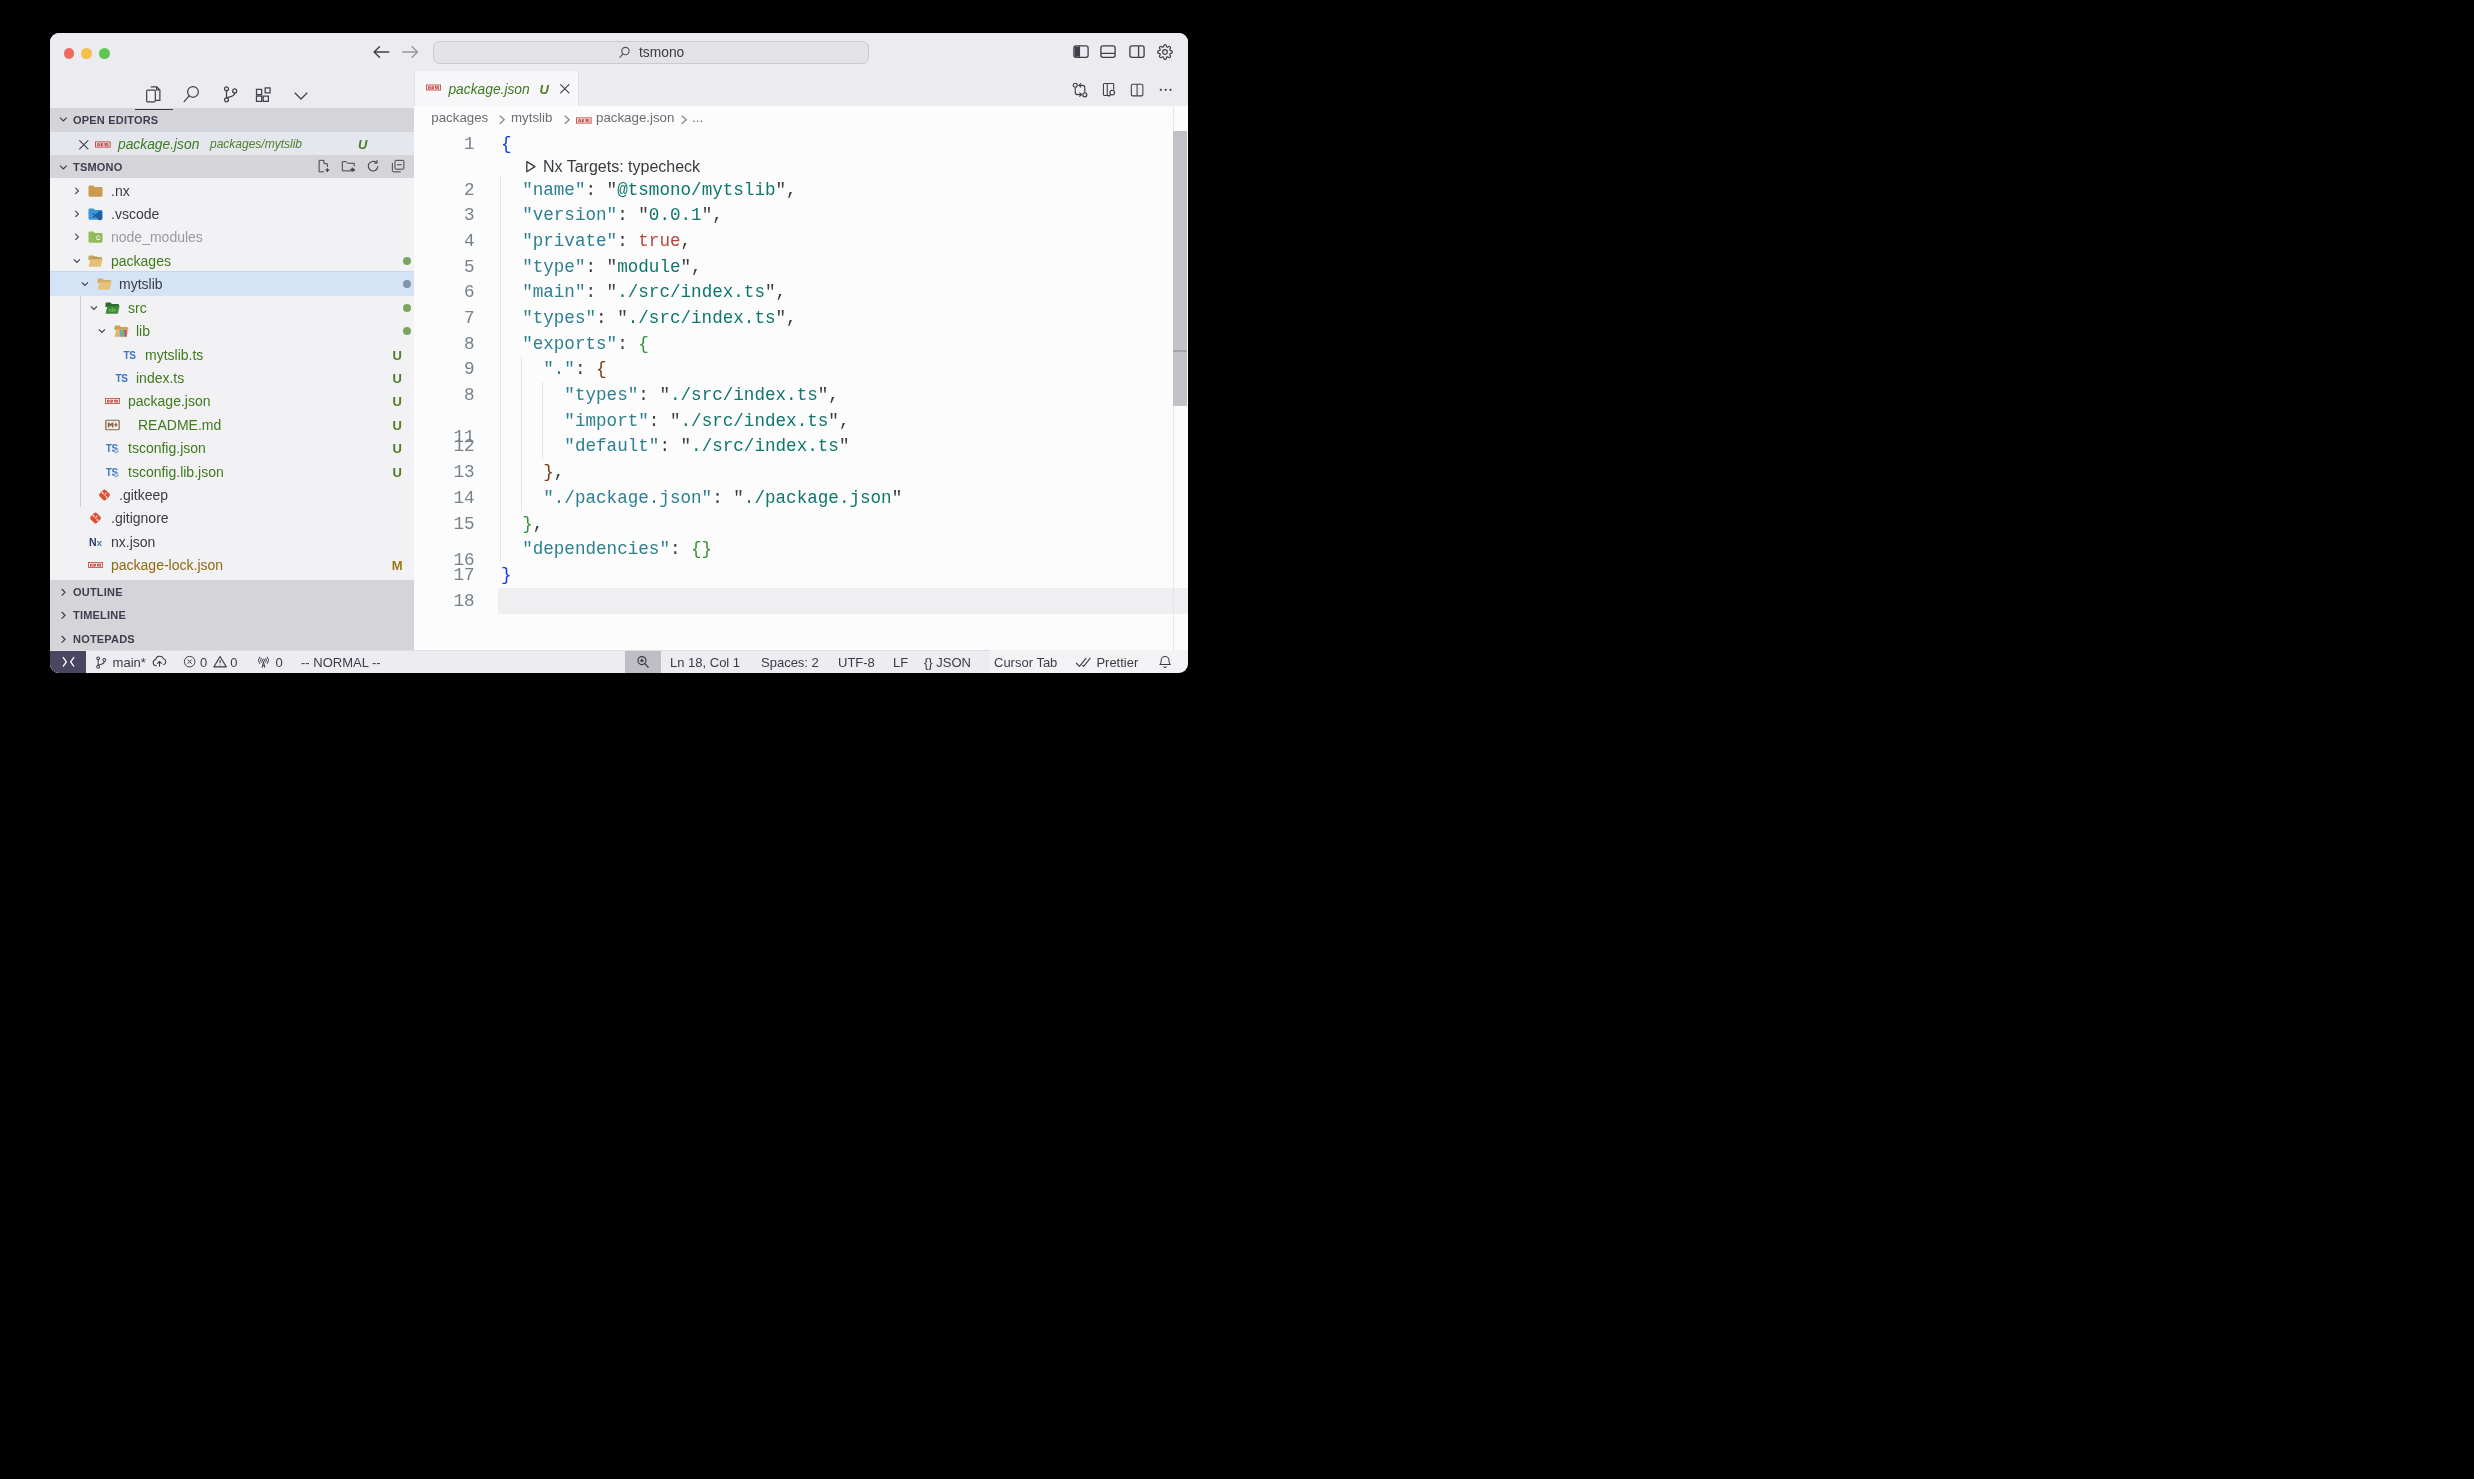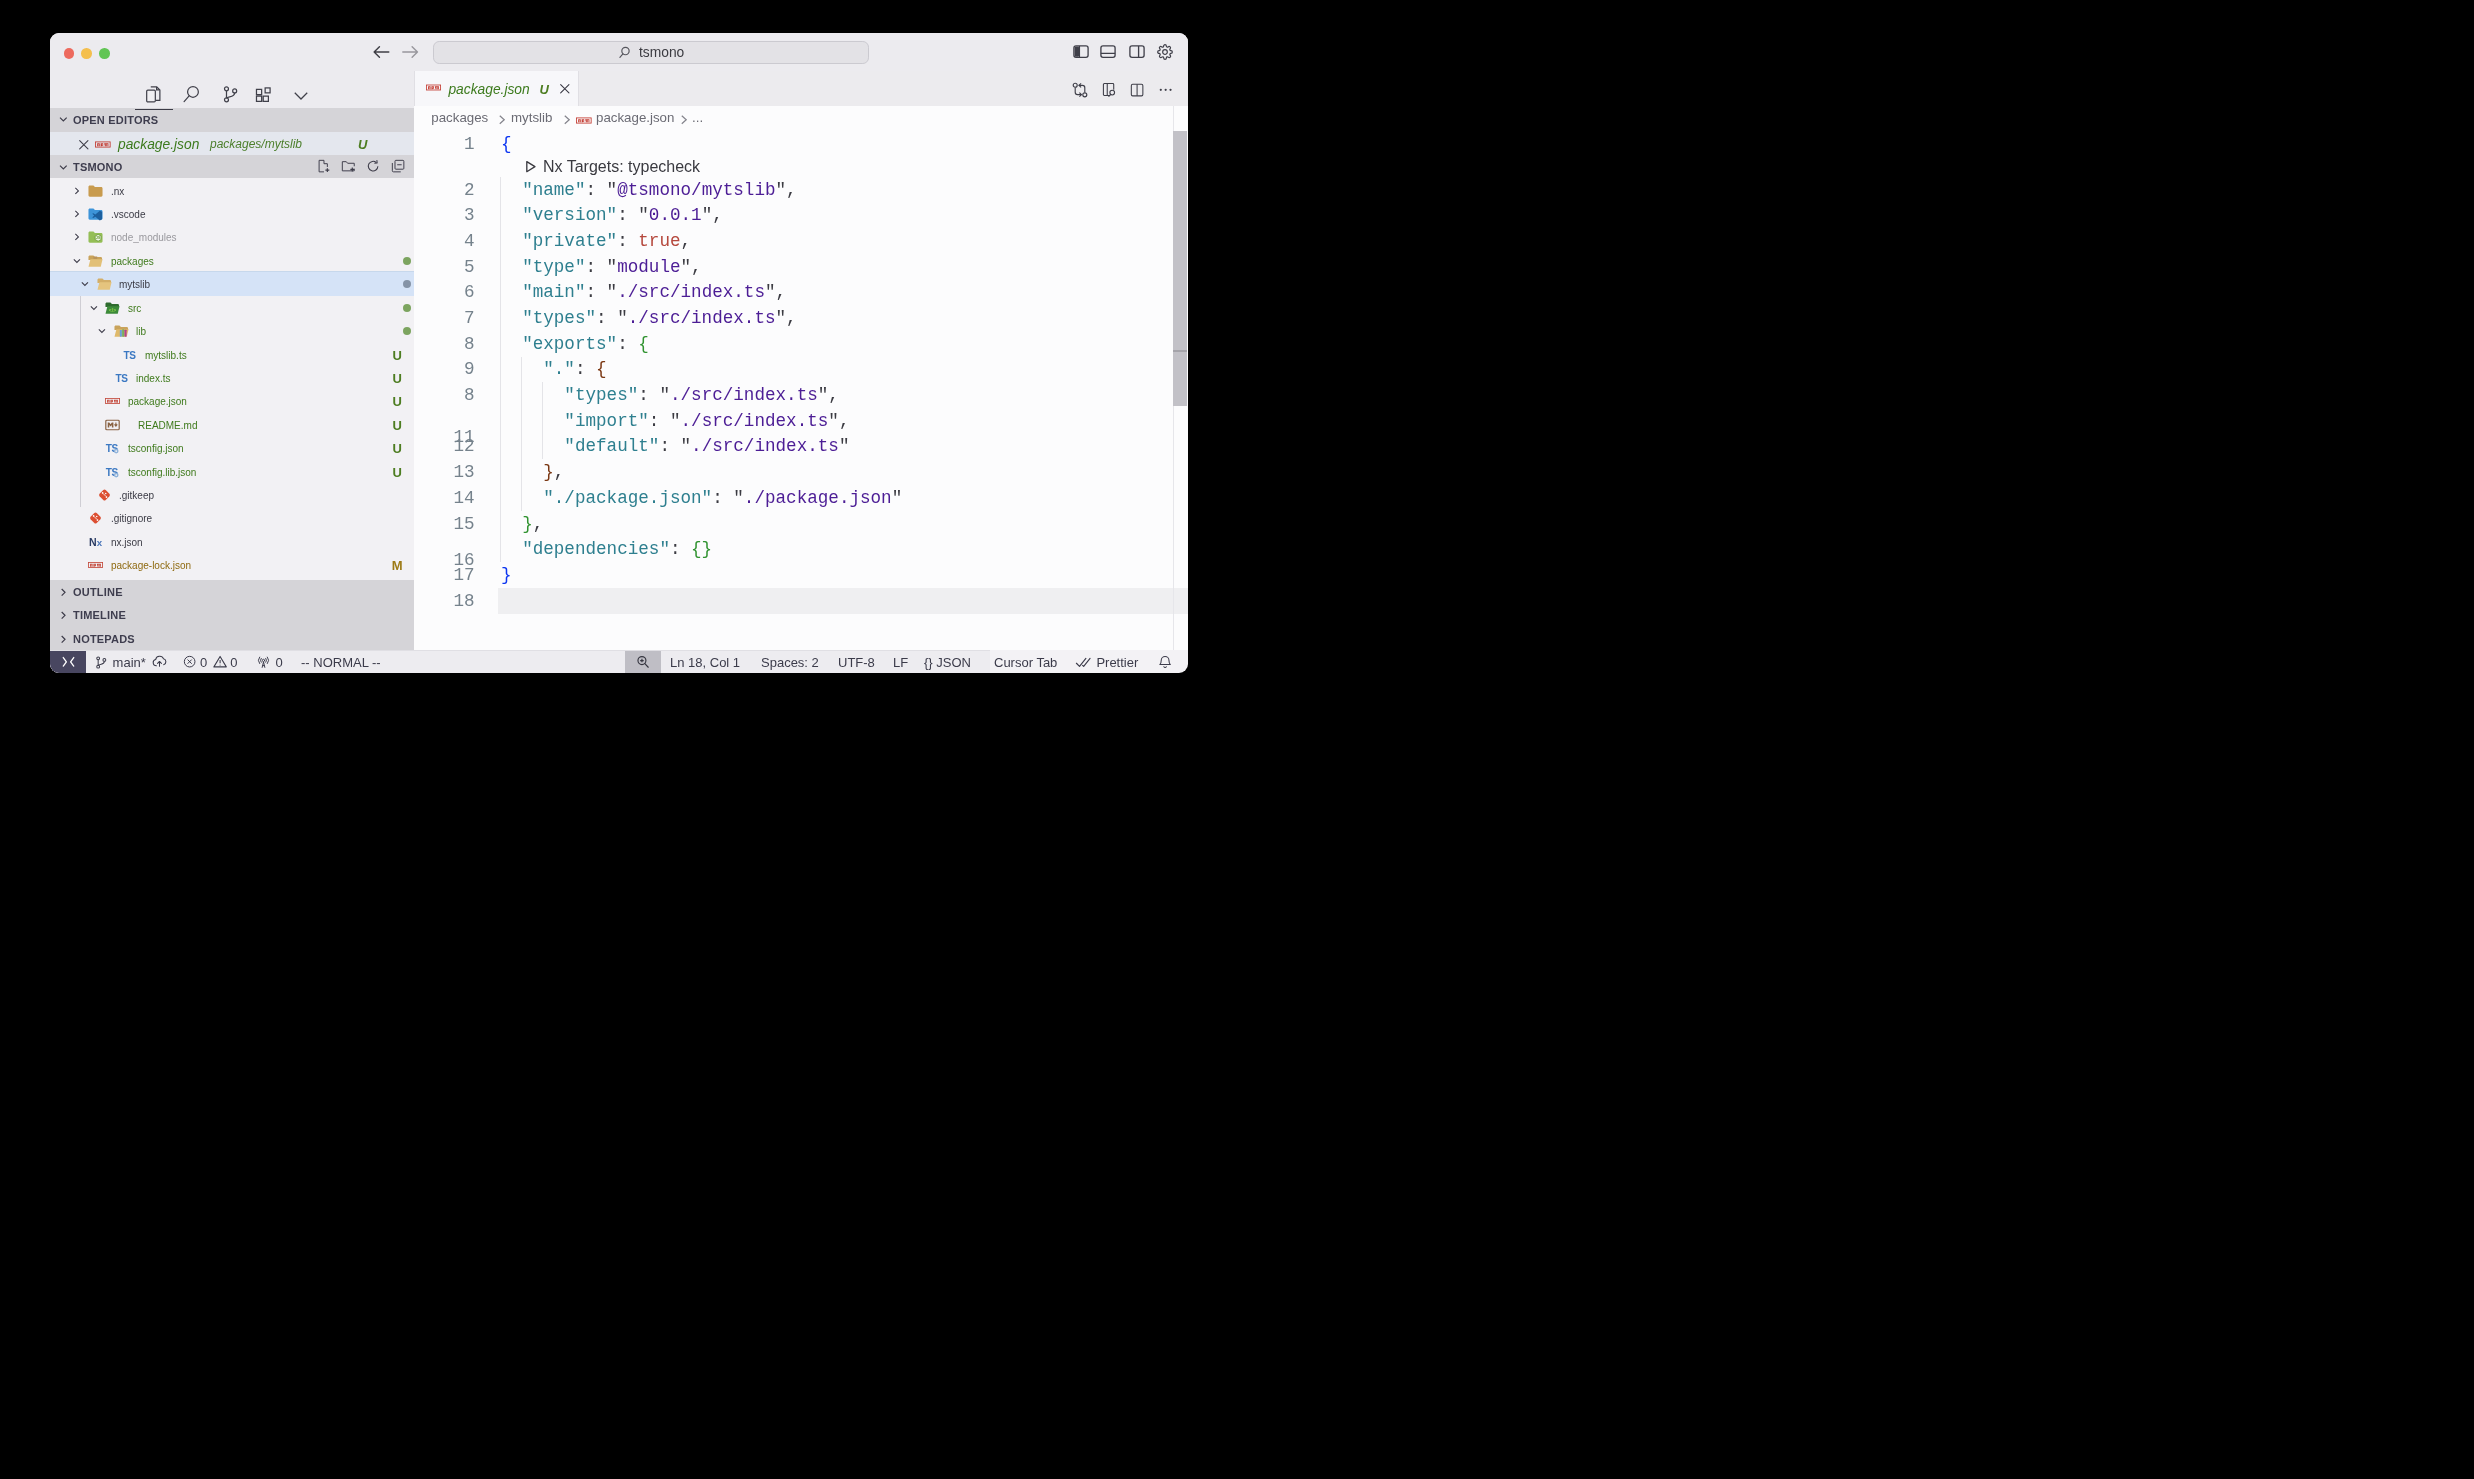--- a/index.html
+++ b/index.html
@@ -15,40 +15,40 @@
     background:#e3e2e6; border:0.9px solid #cbcad0; border-radius:6.2px;
     display:flex; align-items:center; justify-content:center; gap:8px;
     color:#3b3b41; font-size:13.8px; }
   
   #sidebar { position:absolute; left:0; top:38px; width:364px; height:580px; }
   .sechead { position:absolute; left:0; width:364px; background:#d5d4d8; color:#3e3d4e;
     font-size:11px; font-weight:bold; letter-spacing:0.2px; }
   .sechead span.lbl { position:absolute; left:23px; top:50%; transform:translateY(-50%); }
   .chev { position:absolute; }
   .row { position:absolute; left:0; width:364px; height:23.5px; }
-  .rlbl { position:absolute; top:50%; transform:translateY(-50%); font-size:10px; color:#3b3b45; white-space:nowrap; }
+  .rlbl { position:absolute; top:50%; transform:translateY(-50%); font-size:14px; color:#3b3b45; white-space:nowrap; }
   .green { color:#3f7a1c; }
   .gray  { color:#9a999e; }
   .gold  { color:#8f6a10; }
   .ubadge { position:absolute; top:50%; transform:translateY(-50%); left:341px; width:12.4px; text-align:center;
     font-size:13px; font-weight:bold; color:#4d7d21; }
   .dot { position:absolute; top:50%; transform:translateY(-50%); left:353px; width:8px; height:8px; border-radius:50%; }
   .ficon { position:absolute; top:50%; transform:translateY(-50%); width:15px; height:15px; }
   
   #tabbar { position:absolute; left:364px; top:38px; width:774px; height:36px; background:#ecebee; }
   #tab { position:absolute; left:0.4px; top:0; width:165px; height:36px; background:#f7f7fa;
     border-left:0.9px solid #e0dfe4; border-right:0.9px solid #e0dfe4; }
   #editor { position:absolute; left:364px; top:73px; width:774px; height:544px; background:#fcfcfd; }
   .cline { position:absolute; white-space:pre; font-family:"Liberation Mono", monospace;
     font-size:17.6px; line-height:26px; transform:translateY(-50%); }
   .lnum { position:absolute; width:53px; text-align:right; color:#75828c;
     font-family:"Liberation Mono", monospace; font-size:17.6px; transform:translateY(-50%); }
   .ig { position:absolute; width:0.9px; background:#e4e4e8; }
   .tK { color:#2e7f8f; } 
-  .pS { color:#4c1d95; } 
+  .pS { color:#0f766e; } 
   .pc { color:#3b3b42; } 
   .b1 { color:#0d36f1; } .b2 { color:#319331; } .b3 { color:#7b3814; }
   .kw { color:#b5483d; }
   
   #statusbar { position:absolute; left:0; top:617px; width:940px; height:23px;
     background:#edecf0; border-top:0.9px solid #e0dfe4; color:#3b3b4a; font-size:13px; }
   .sitem { position:absolute; top:0; height:22px; display:flex; align-items:center; gap:4.4px; white-space:nowrap; }
 </style>
 </head>
 <body>

